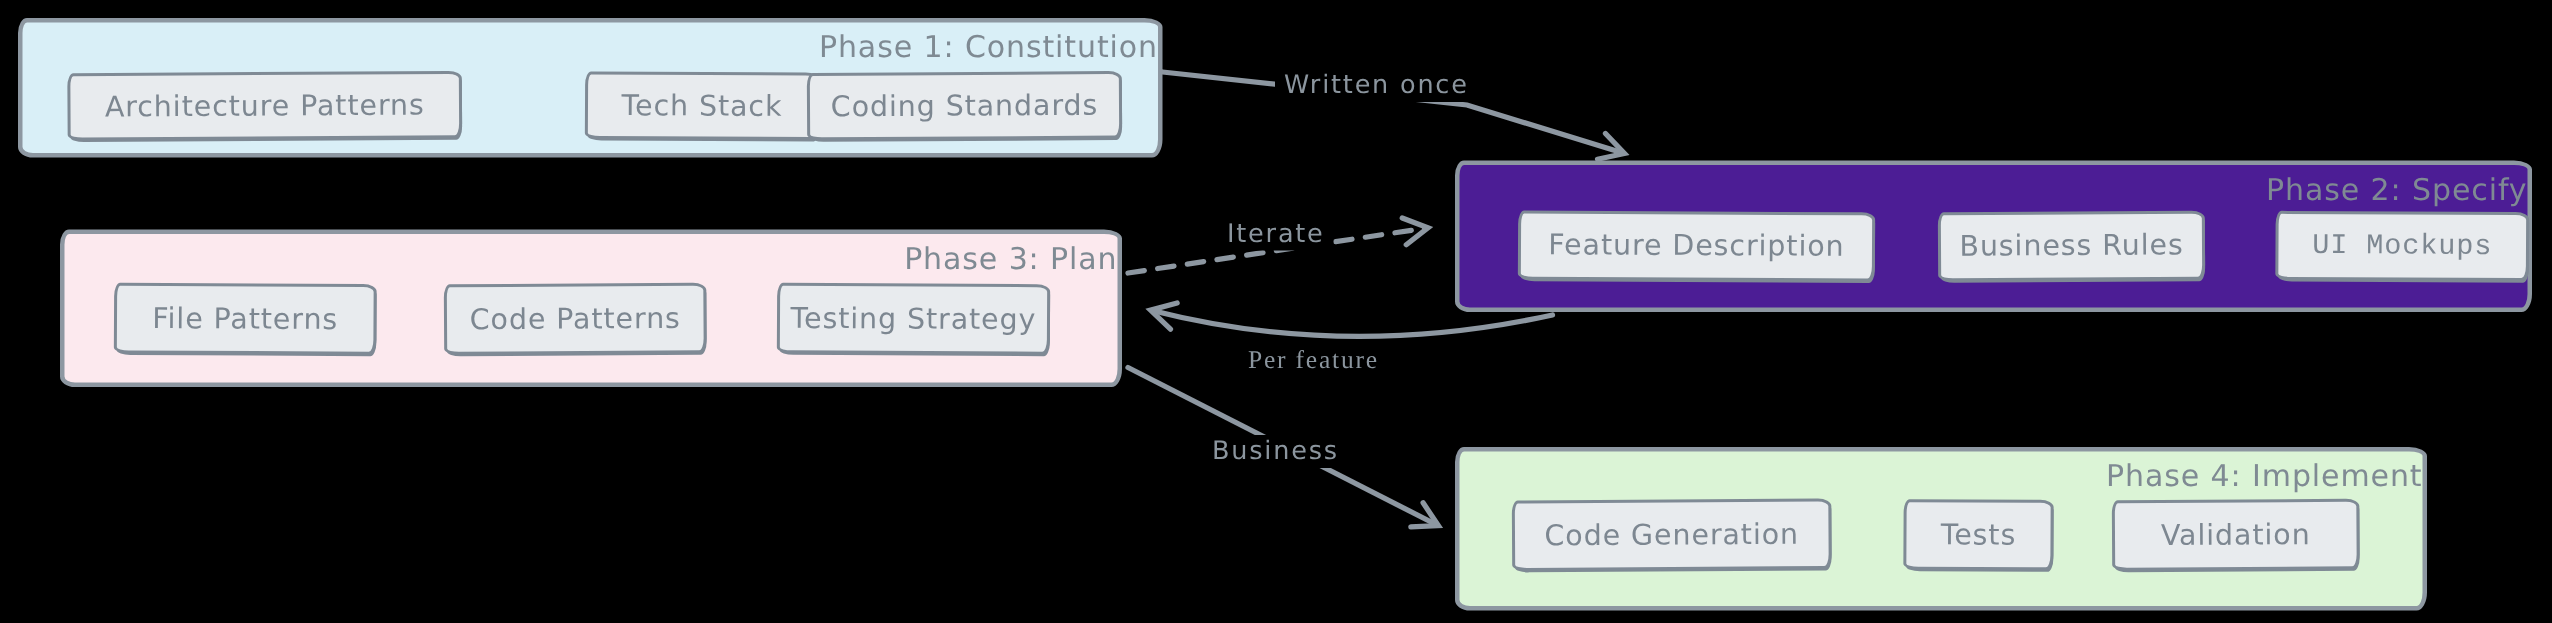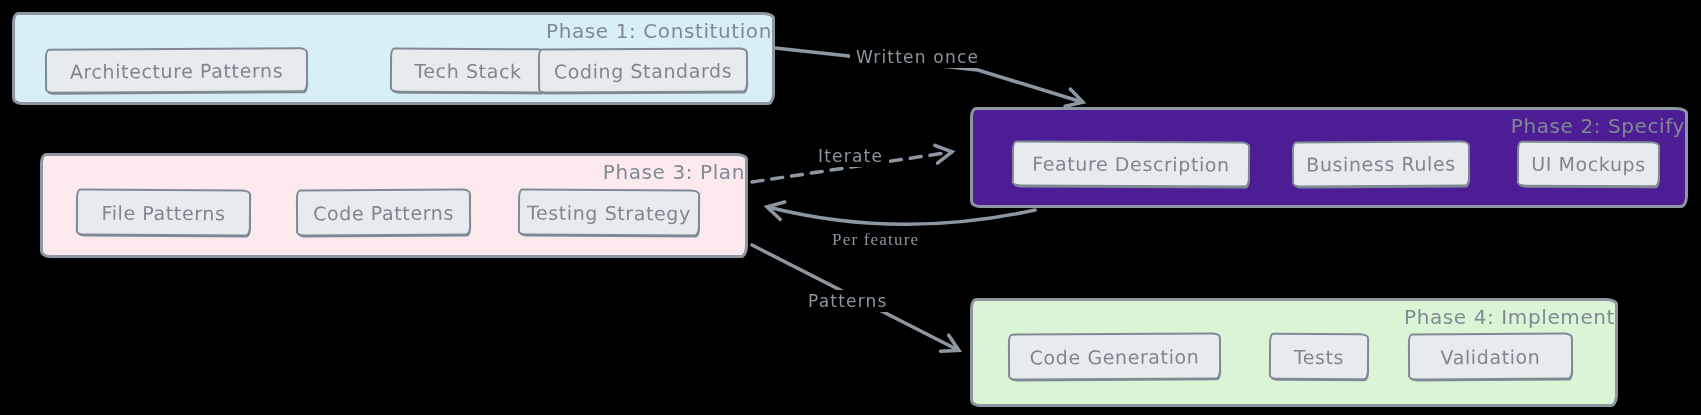--- a/index.html
+++ b/index.html
@@ -87,21 +87,21 @@
   </div>
 
   <div class="phase" style="left: 970px; top: 107px; width: 718px; height: 101px; background-color: #4c1d95;">
     <div class="phase-title">Phase 2: Specify</div>
     <div class="node tilt-b" style="left:39px; top:31px; width:238px; height:46px;">
       <span>Feature Description</span>
     </div>
     <div class="node tilt-a" style="left:319px; top:31px; width:178px; height:46px;">
       <span>Business Rules</span>
     </div>
-    <div class="node tilt-b" style="left:544px; top:31px; width:143px; height:46px;">
+    <div class="node tilt-b" style="left:544px; top:31px; width:169px; height:46px;font-family:Liberation Mono, monospace;">
       <span>UI Mockups</span>
     </div>
   </div>
 
   <div class="phase" style="left: 40px; top: 153px; width: 708px; height: 105px; background-color: rgb(252, 233, 238);">
     <div class="phase-title">Phase 3: Plan</div>
     <div class="node tilt-b" style="left:33px; top:33px; width:175px; height:47px;">
       <span>File Patterns</span>
     </div>
     <div class="node tilt-a" style="left:253px; top:33px; width:175px; height:47px;">
@@ -133,15 +133,15 @@
     </defs>
     <path d="M775,48 L978,70 L1082,102" marker-end="url(#ah)"></path>
     <path class="dashed" d="M752,182 L951,152" marker-end="url(#ah)"></path>
     <path d="M1035,210 Q898,240 768,207" marker-end="url(#ah)"></path>
     <path d="M752,245 L958,350" marker-end="url(#ah)"></path>
   </svg>
 
   <div class="arrow-label" style="left:850px; top:46px;">Written once</div>
   <div class="arrow-label" style="left:812px; top:145px;">Iterate</div>
   <div class="arrow-label" style="left:826px; top:229px;font-family:Liberation Serif, serif;">Per feature</div>
-  <div class="arrow-label" style="left:802px; top:290px;">Patterns</div>
+  <div class="arrow-label" style="left:802px; top:290px;">Business</div>
 
 </div>
 
 </body></html>

